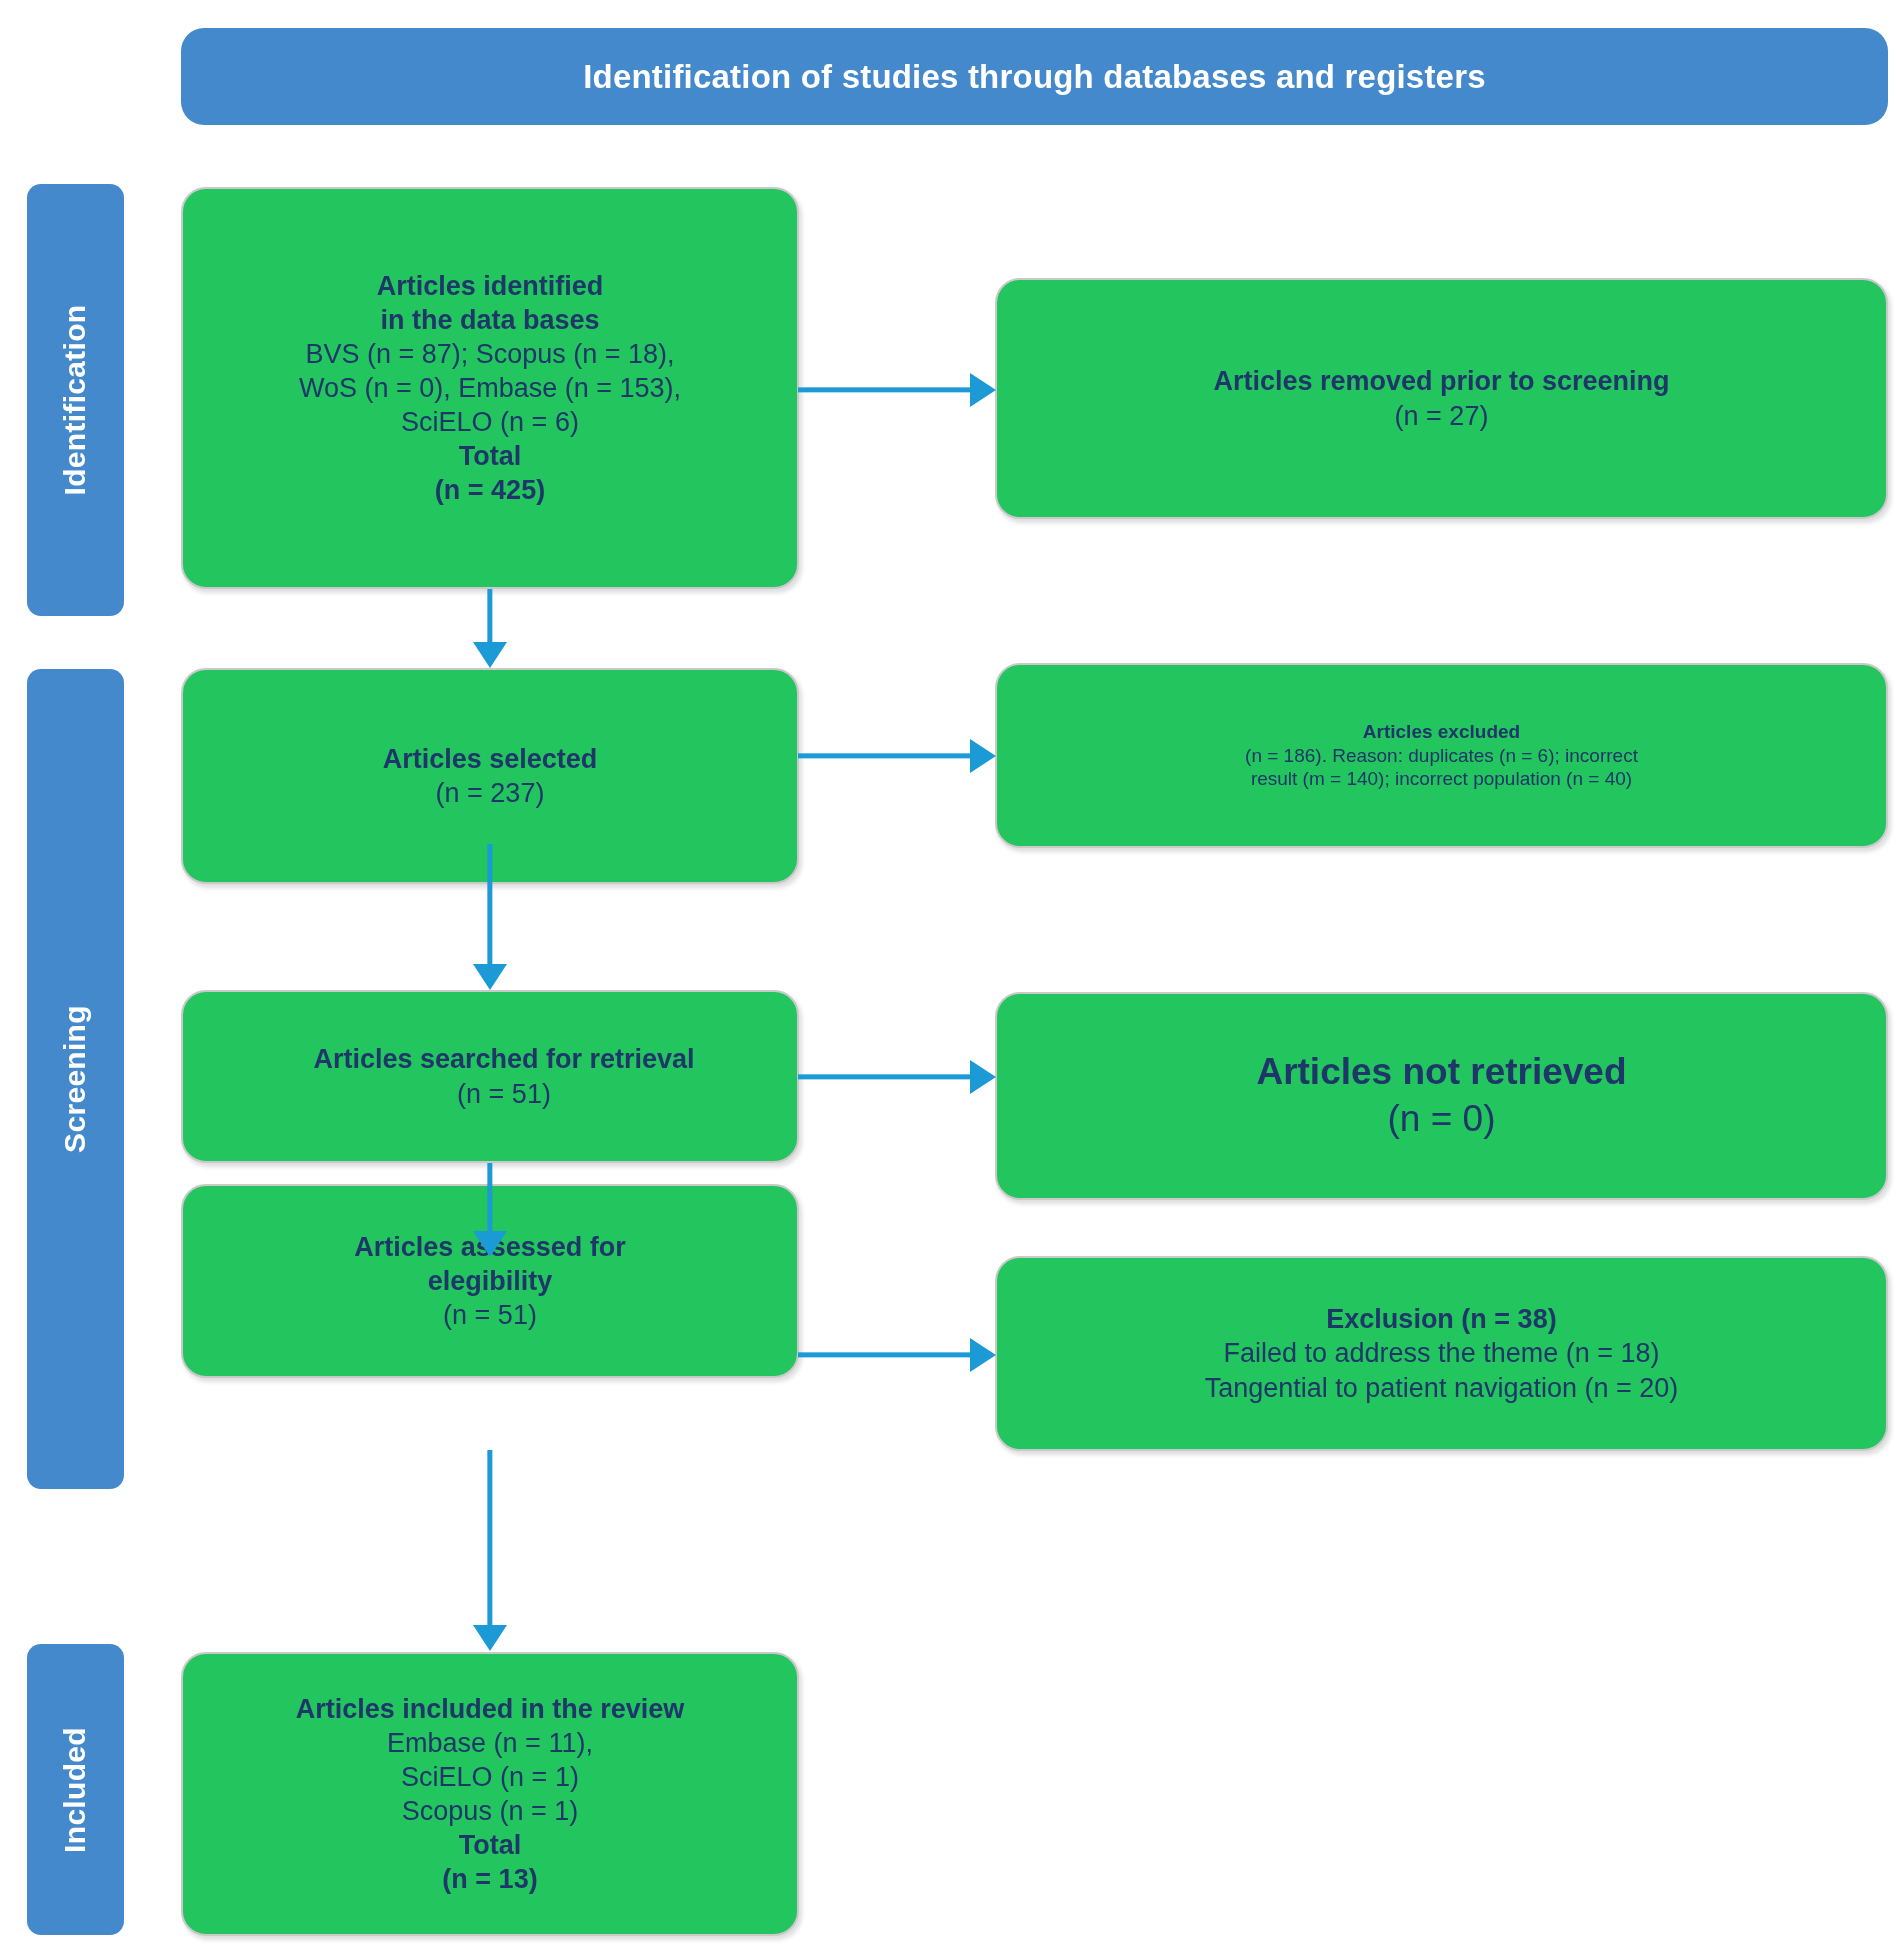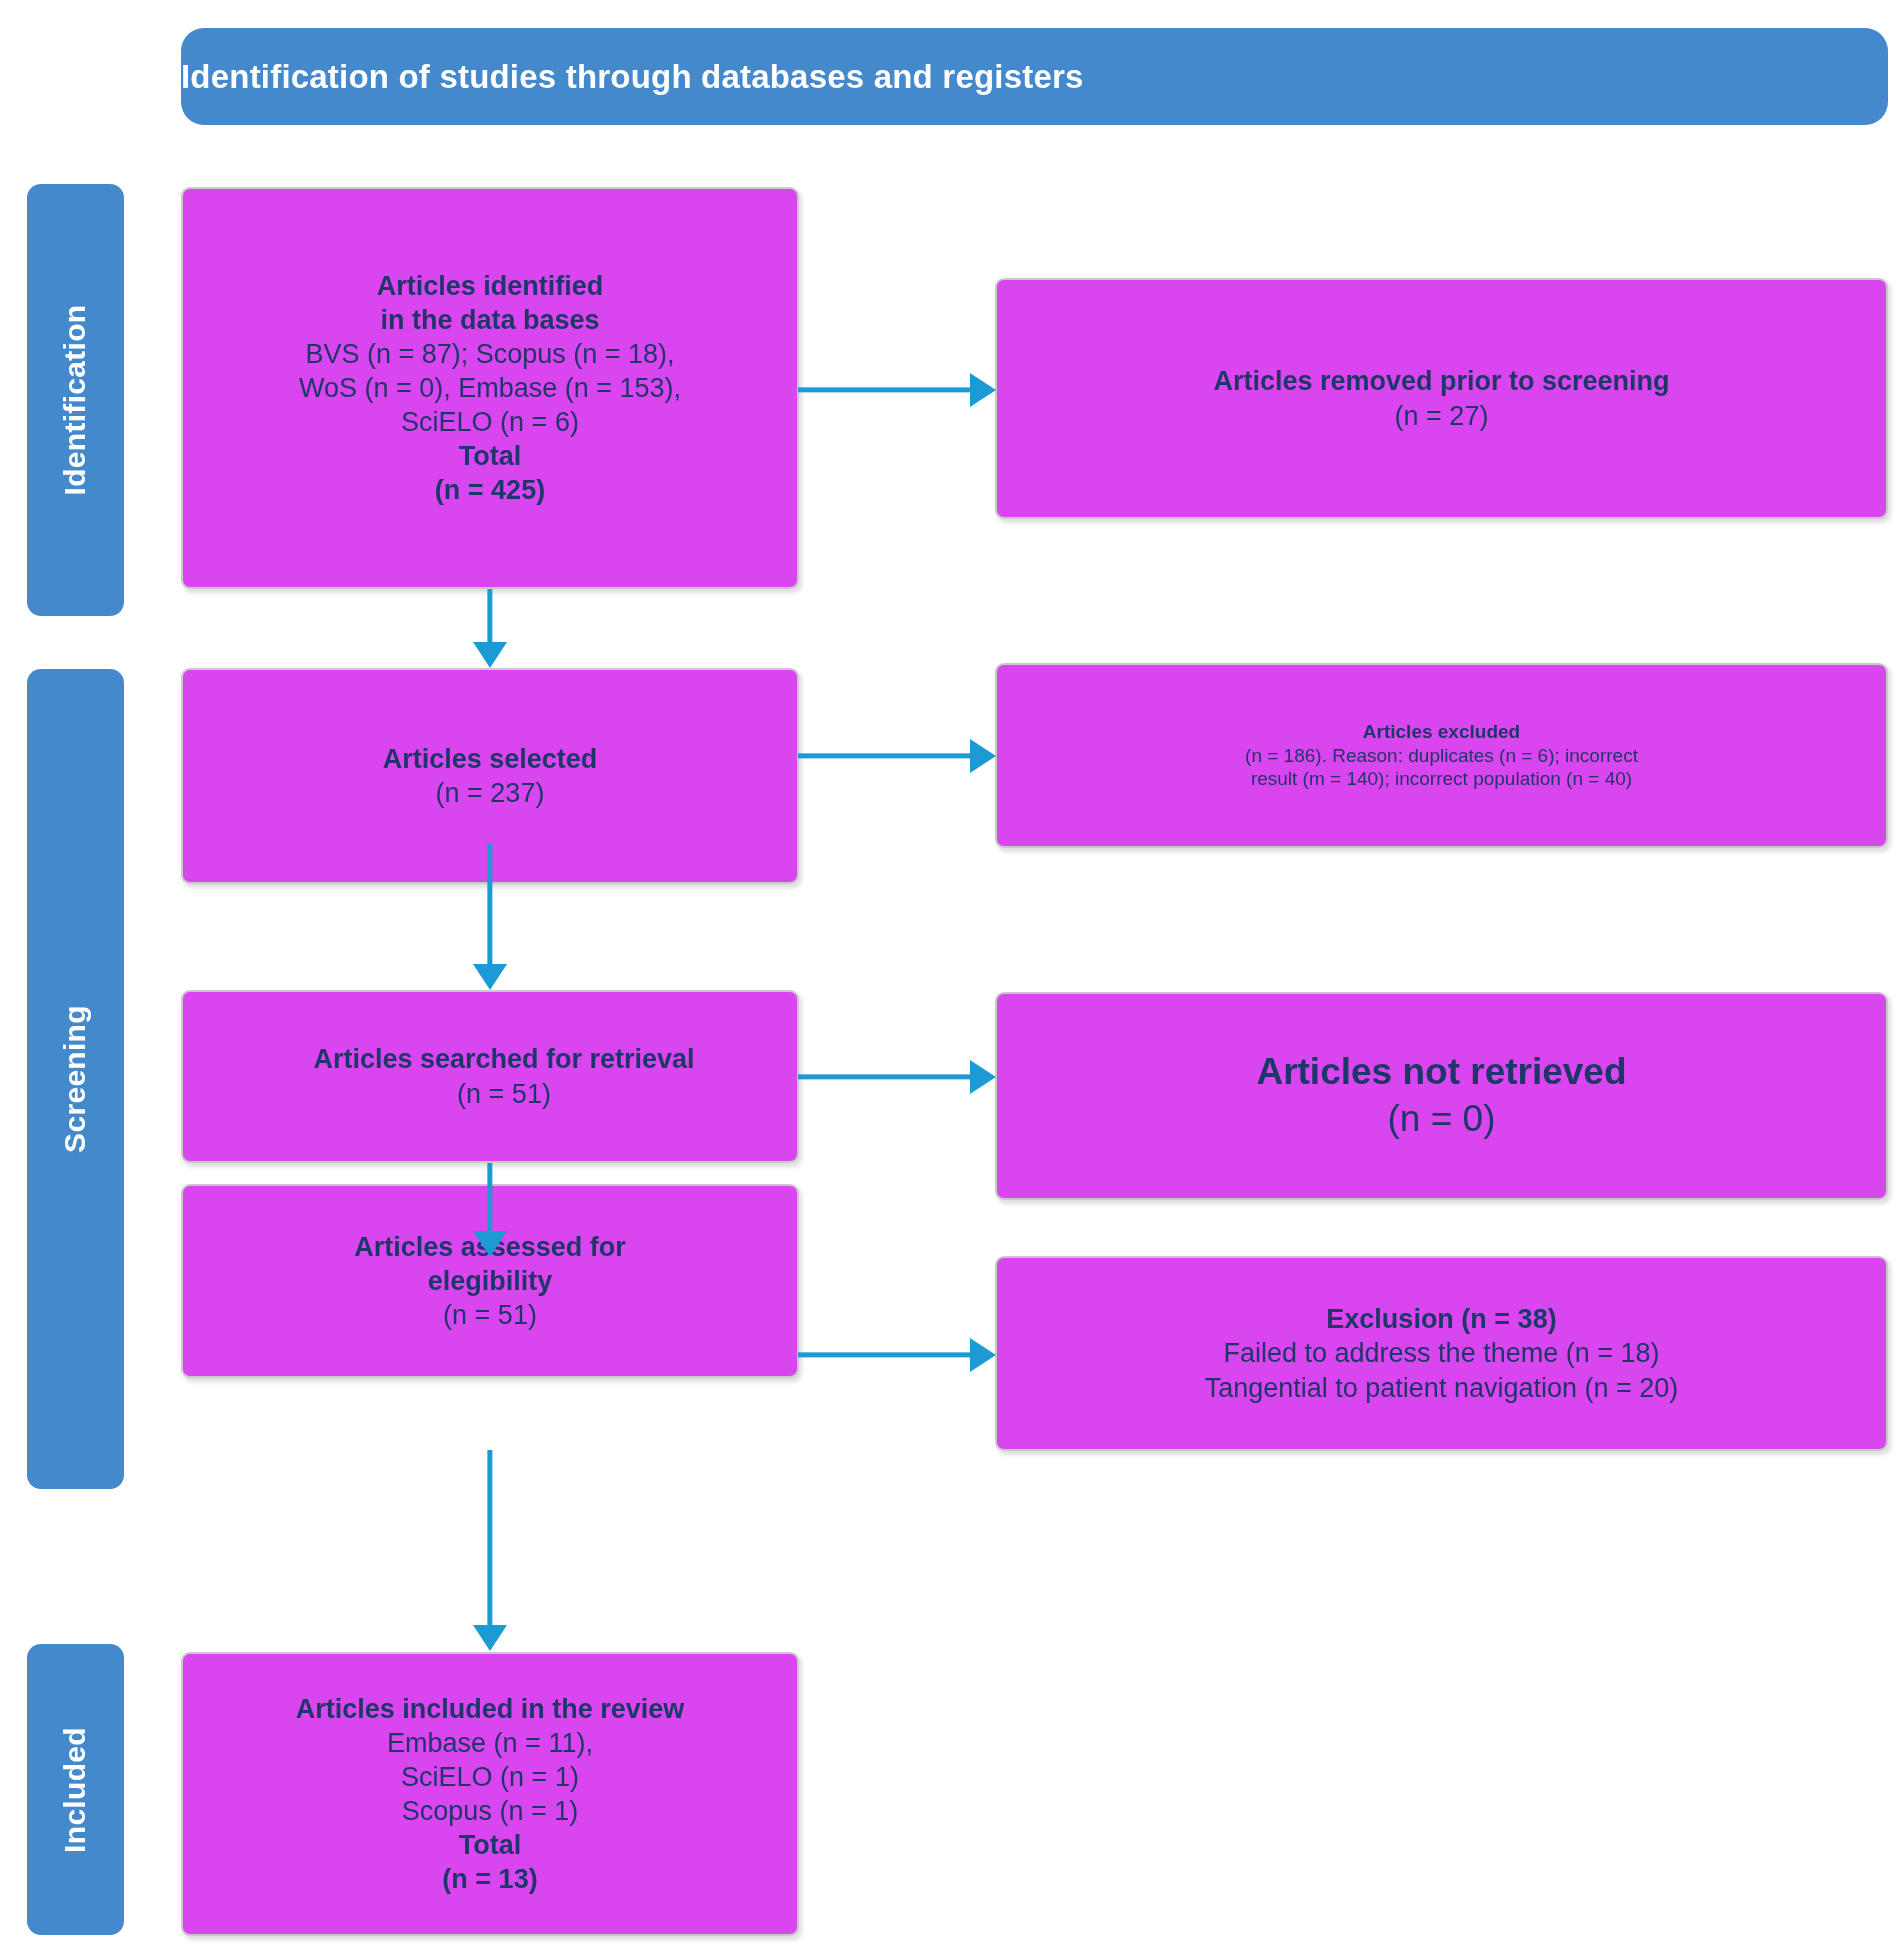--- a/index.html
+++ b/index.html
@@ -22,20 +22,21 @@
     width: 1897px; height: 1954px;
   }
 
   .banner {
     position: absolute;
     background: #4589cd;
     border-radius: 23px;
     color: #ffffff;
     display: flex;
     align-items: center;
+    justify-content: center;
     font-weight: bold;
     letter-spacing: 0.2px;
   }
 
   .phase {
     position: absolute;
     background: #4589cd;
     border-radius: 14px;
     color: #ffffff;
     display: flex;
@@ -45,23 +46,23 @@
   .phase span {
     transform: rotate(-90deg);
     white-space: nowrap;
     font-weight: bold;
     font-size: 30px;
     letter-spacing: 0.3px;
   }
 
   .node {
     position: absolute;
-    background: #d946ef;
+    background: #22c55e;
     border: 2.6px solid #c9c9c9;
-    border-radius: 9px;
+    border-radius: 25px;
     box-shadow: 2.6px 3.5px 4.4px rgba(0,0,0,0.13);
     display: flex;
     flex-direction: column;
     align-items: center;
     justify-content: center;
     text-align: center;
     color: #1f3669;
     padding: 8.8px 16px;
   }
   .node .ln { display: block; line-height: 1.26; white-space: nowrap; }

